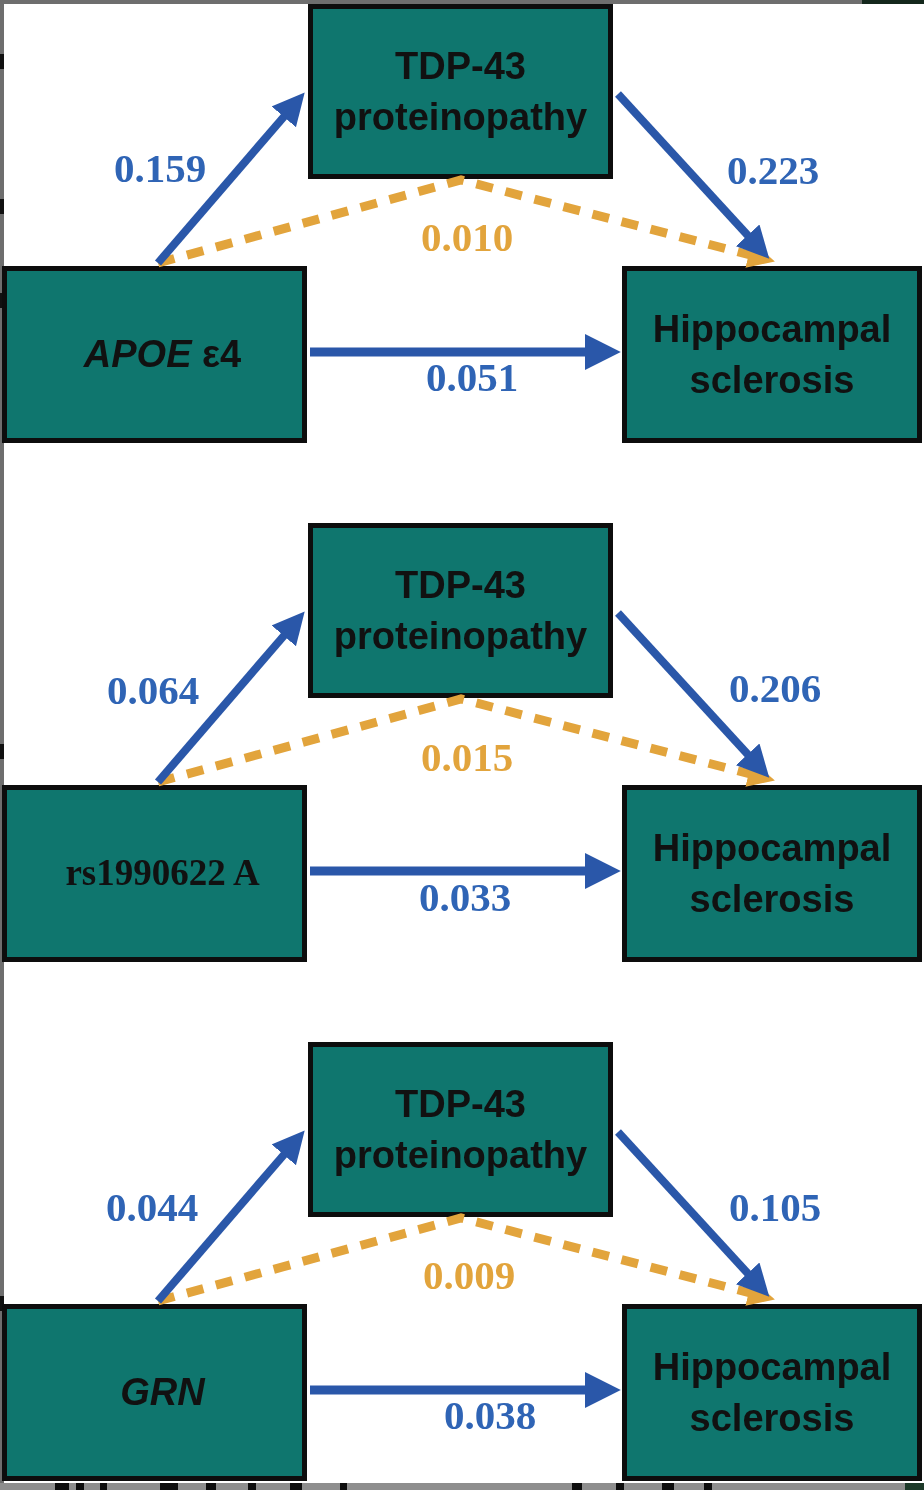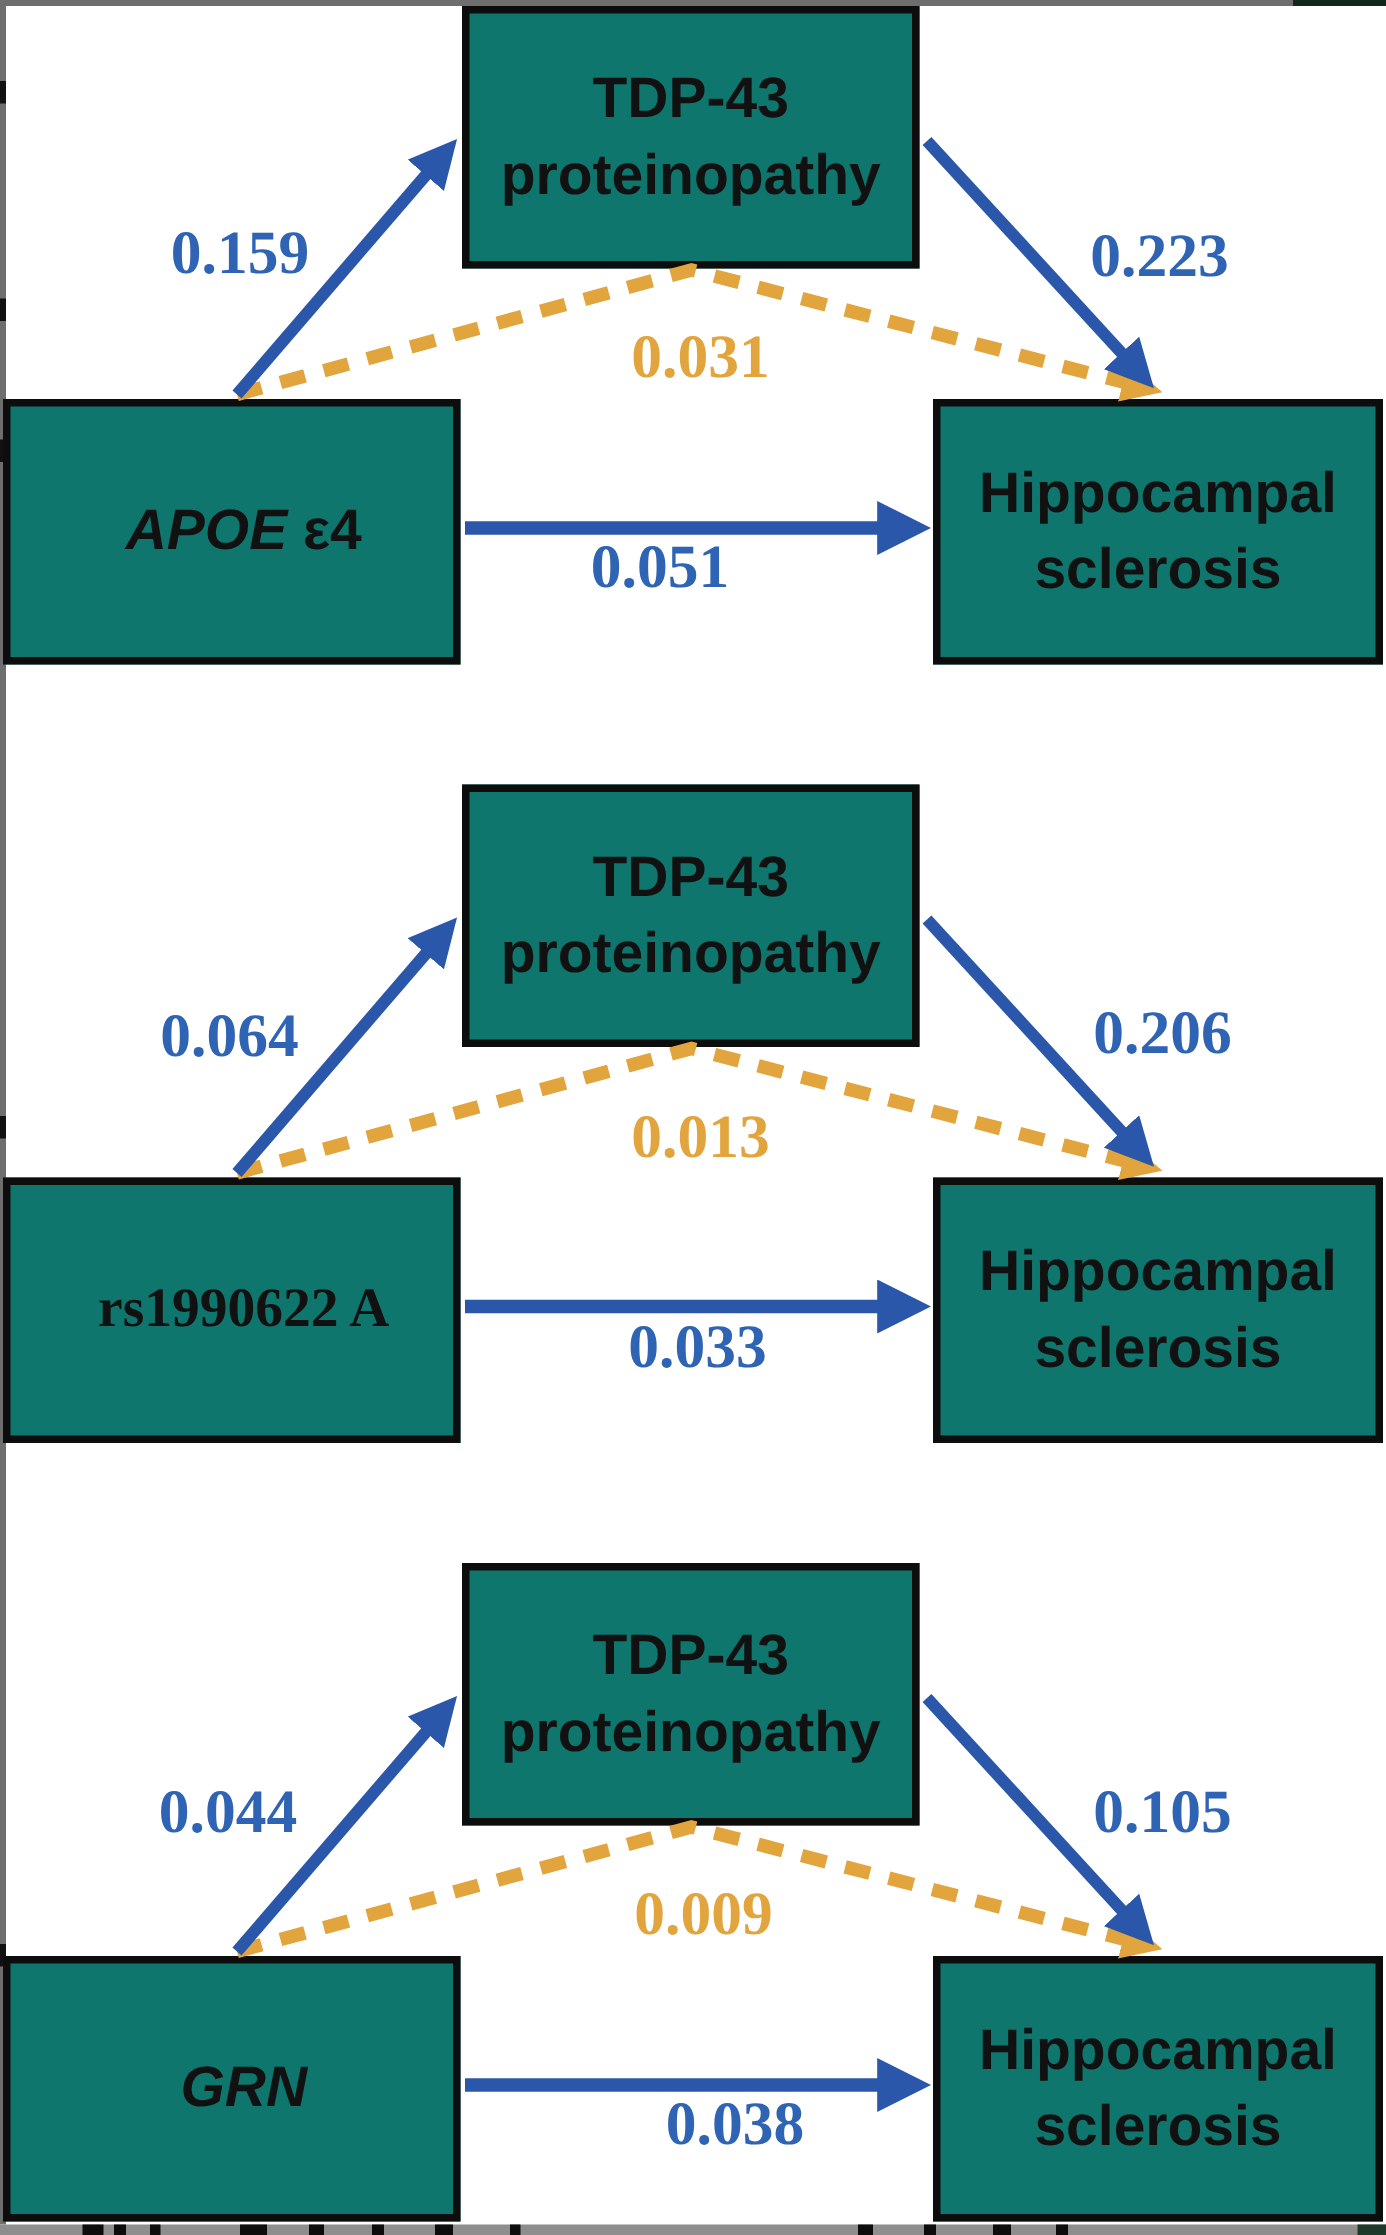--- a/index.html
+++ b/index.html
@@ -87,37 +87,37 @@
   <div class="node exposure-box b1">
     <div class="ln"><span class="italic">APOE</span><span> ε4</span></div>
     <div class="ln"></div>
   </div>
   <div class="node outcome-box b1">
     <div class="ln">Hippocampal</div>
     <div class="ln">sclerosis</div>
   </div>
   <div class="coef coef-blue" style="left:160px;top:168px;">0.159</div>
   <div class="coef coef-blue" style="left:773px;top:170px;">0.223</div>
-  <div class="coef coef-orange" style="left:467px;top:237px;">0.031</div>
-  <div class="coef coef-blue" style="left:440px;top:377px;">0.051</div>
+  <div class="coef coef-orange" style="left:467px;top:237px;">0.010</div>
+  <div class="coef coef-blue" style="left:472px;top:377px;">0.051</div>
 
   <div class="node mediator-box t2">
     <div class="ln">TDP-43</div>
     <div class="ln">proteinopathy</div>
   </div>
   <div class="node exposure-box serif-exposure b2">
     <div class="ln">rs1990622 A</div>
   </div>
   <div class="node outcome-box b2">
     <div class="ln">Hippocampal</div>
     <div class="ln">sclerosis</div>
   </div>
   <div class="coef coef-blue" style="left:153px;top:690px;">0.064</div>
   <div class="coef coef-blue" style="left:775px;top:688px;">0.206</div>
-  <div class="coef coef-orange" style="left:467px;top:757px;">0.013</div>
+  <div class="coef coef-orange" style="left:467px;top:757px;">0.015</div>
   <div class="coef coef-blue" style="left:465px;top:897px;text-align:right;">0.033</div>
 
   <div class="node mediator-box t3">
     <div class="ln">TDP-43</div>
     <div class="ln">proteinopathy</div>
   </div>
   <div class="node exposure-box b3">
     <div class="ln"><span class="italic">GRN</span><span></span></div>
     <div class="ln"></div>
   </div>

